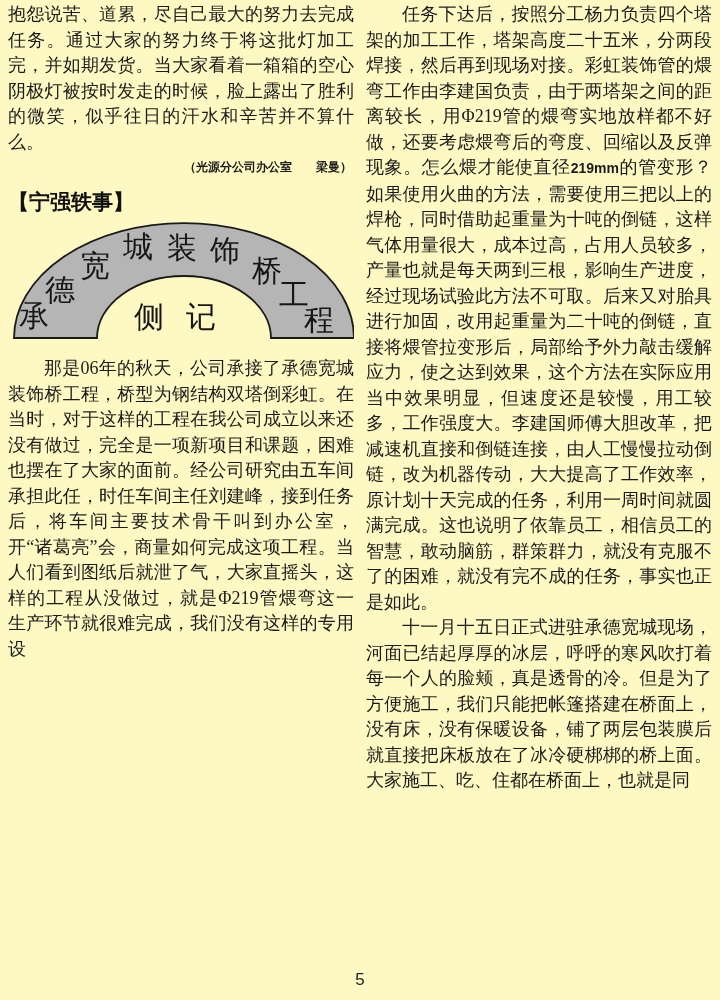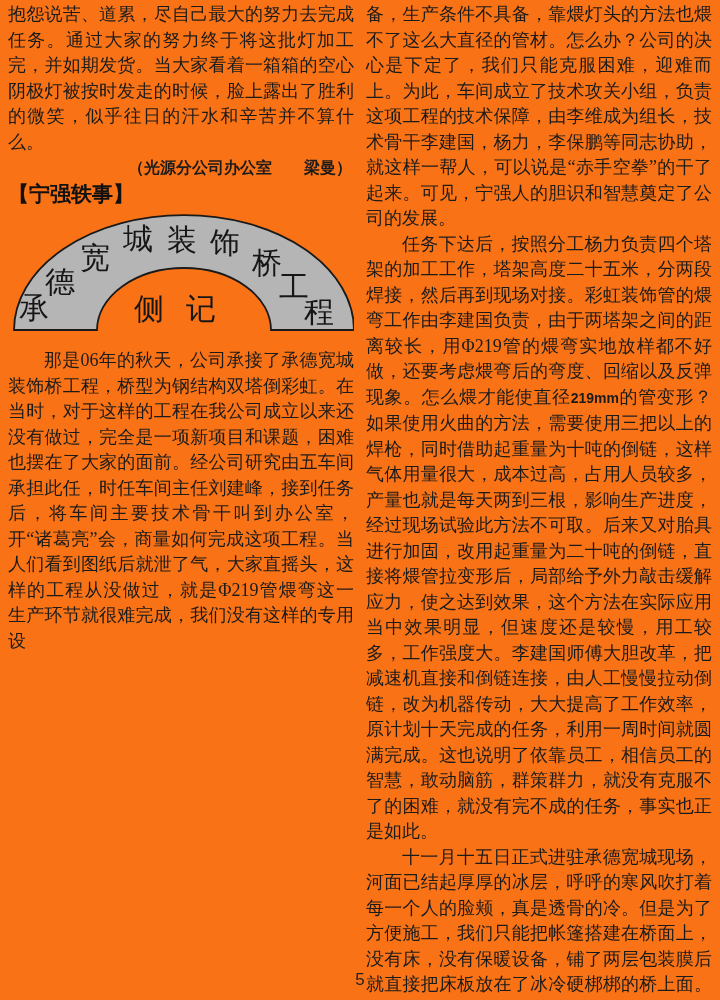--- a/index.html
+++ b/index.html
@@ -1,36 +1,36 @@
 <!DOCTYPE html>
 <html><head>
 <meta charset="utf-8">
 <style>
   html,body { margin:0; padding:0; background:#fff; }
   .page {
-    position:relative; width:720px; height:1000px; background:#f97316;
+    position:relative; width:720px; height:1000px; background:#fef9c3;
     overflow:hidden; color:#1b1b1b;
     font-family:"Liberation Serif","DejaVu Serif",serif;
   }
   .col { position:absolute; top:2px; width:346px; }
   .col-left  { left:8px; }
   .col-right { left:366px; }
   .body-p {
     margin:0; font-size:18px; line-height:25.5px;
     text-align:justify; text-justify:inter-ideograph;
     word-break:break-all;
   }
   .indent { text-indent:2em; }
   .byline {
-    margin:0; font-size:16px; line-height:25px; text-align:right;
+    margin:0; font-size:12px; line-height:25px; text-align:right;
     font-weight:bold; padding-right:2px;
     font-family:"Liberation Sans","DejaVu Sans",sans-serif;
   }
   .section-header {
-    margin:0 0 2px 0; font-size:21px; line-height:28px; font-weight:bold;
+    margin:8px 0 2px 0; font-size:21px; line-height:28px; font-weight:bold;
     font-family:"Liberation Sans","DejaVu Sans",sans-serif; color:#111;
   }
   .arch {
     position:relative; width:346px; height:124px;
     margin:4px 0 12px 0;
   }
   .arch svg { position:absolute; left:0; top:0; }
   .ac {
     position:absolute; transform:translate(-50%,-50%);
     font-size:30px; line-height:30px; color:#161616; white-space:nowrap;
@@ -74,20 +74,19 @@
       <span class="ac a7">工</span>
       <span class="ac a8">程</span>
       <span class="ac i0">侧</span>
       <span class="ac i1">记</span>
     </div>
 
     <p class="body-p indent">那是06年的秋天，公司承接了承德宽城装饰桥工程，桥型为钢结构双塔倒彩虹。在当时，对于这样的工程在我公司成立以来还没有做过，完全是一项新项目和课题，困难也摆在了大家的面前。经公司研究由五车间承担此任，时任车间主任刘建峰，接到任务后，将车间主要技术骨干叫到办公室，开“诸葛亮”会，商量如何完成这项工程。当人们看到图纸后就泄了气，大家直摇头，这样的工程从没做过，就是Φ219管煨弯这一生产环节就很难完成，我们没有这样的专用设</p>
   </div>
 
   <div class="col col-right">
-    <p class="body-p">备，生产条件不具备，靠煨灯头的方法也煨不了这么大直径的管材。怎么办？公司的决心是下定了，我们只能克服困难，迎难而上。为此，车间成立了技术攻关小组，负责这项工程的技术保障，由李维成为组长，技术骨干李建国，杨力，李保鹏等同志协助，就这样一帮人，可以说是“赤手空拳”的干了起来。可见，宁强人的胆识和智慧奠定了公司的发展。</p>
     <p class="body-p indent"><span>任务下达后，按照分工杨力负责四个塔架的加工工作，塔架高度二十五米，分两段焊接，然后再到现场对接。彩虹装饰管的煨弯工作由李建国负责，由于两塔架之间的距离较长，用Φ219管的煨弯实地放样都不好做，还要考虑煨弯后的弯度、回缩以及反弹现象。怎么煨才能使直径</span><span class="bold-num">219mm</span><span>的管变形？如果使用火曲的方法，需要使用三把以上的焊枪，同时借助起重量为十吨的倒链，这样气体用量很大，成本过高，占用人员较多，产量也就是每天两到三根，影响生产进度，经过现场试验此方法不可取。后来又对胎具进行加固，改用起重量为二十吨的倒链，直接将煨管拉变形后，局部给予外力敲击缓解应力，使之达到效果，这个方法在实际应用当中效果明显，但速度还是较慢，用工较多，工作强度大。李建国师傅大胆改革，把减速机直接和倒链连接，由人工慢慢拉动倒链，改为机器传动，大大提高了工作效率，原计划十天完成的任务，利用一周时间就圆满完成。这也说明了依靠员工，相信员工的智慧，敢动脑筋，群策群力，就没有克服不了的困难，就没有完不成的任务，事实也正是如此。</span></p>
     <p class="body-p indent">十一月十五日正式进驻承德宽城现场，河面已结起厚厚的冰层，呼呼的寒风吹打着每一个人的脸颊，真是透骨的冷。但是为了方便施工，我们只能把帐篷搭建在桥面上，没有床，没有保暖设备，铺了两层包装膜后就直接把床板放在了冰冷硬梆梆的桥上面。大家施工、吃、住都在桥面上，也就是同</p>
   </div>
 
   <div class="page-number">5</div>
 
 </div>
 
 </body></html>

